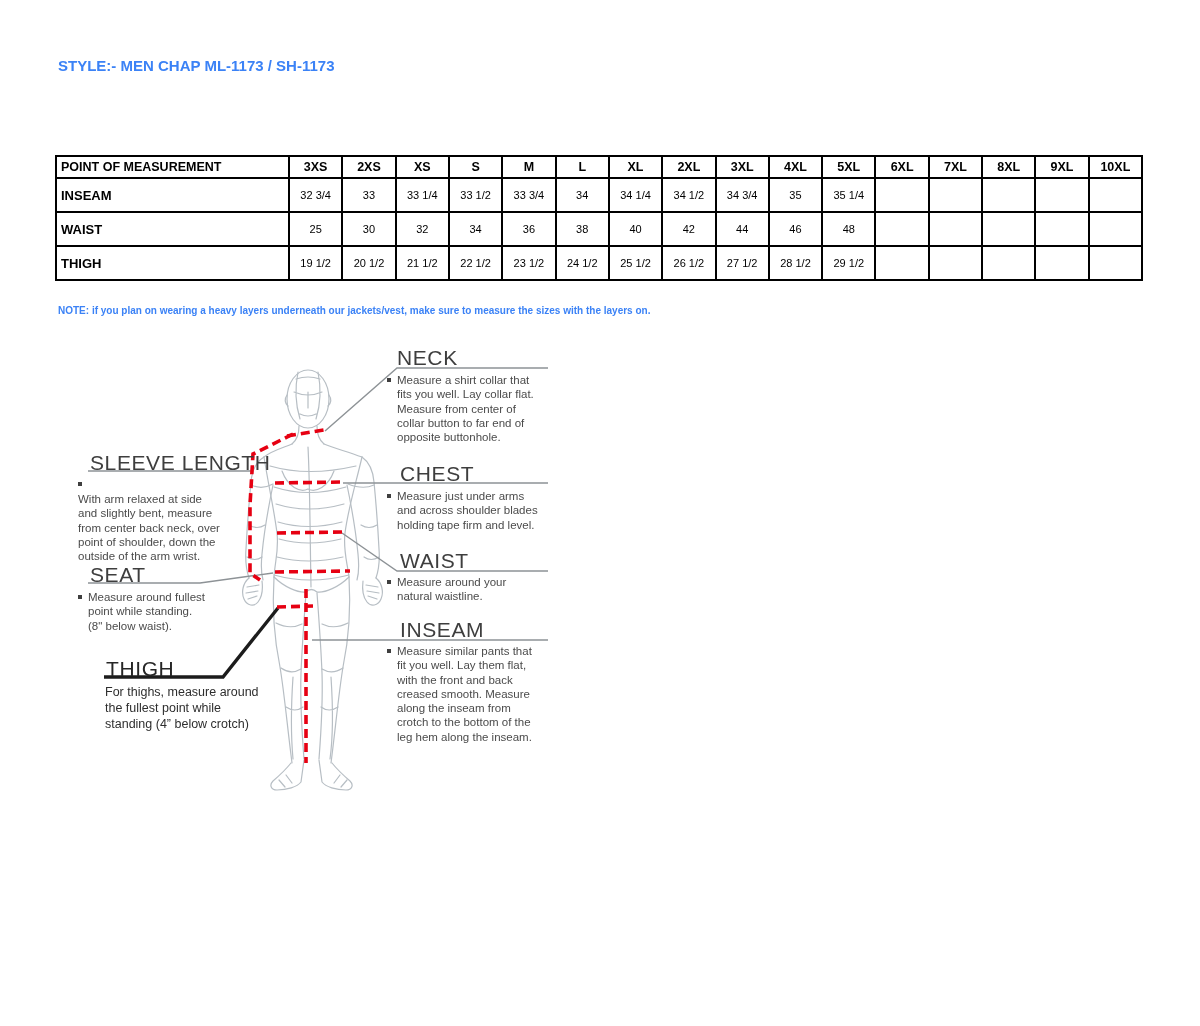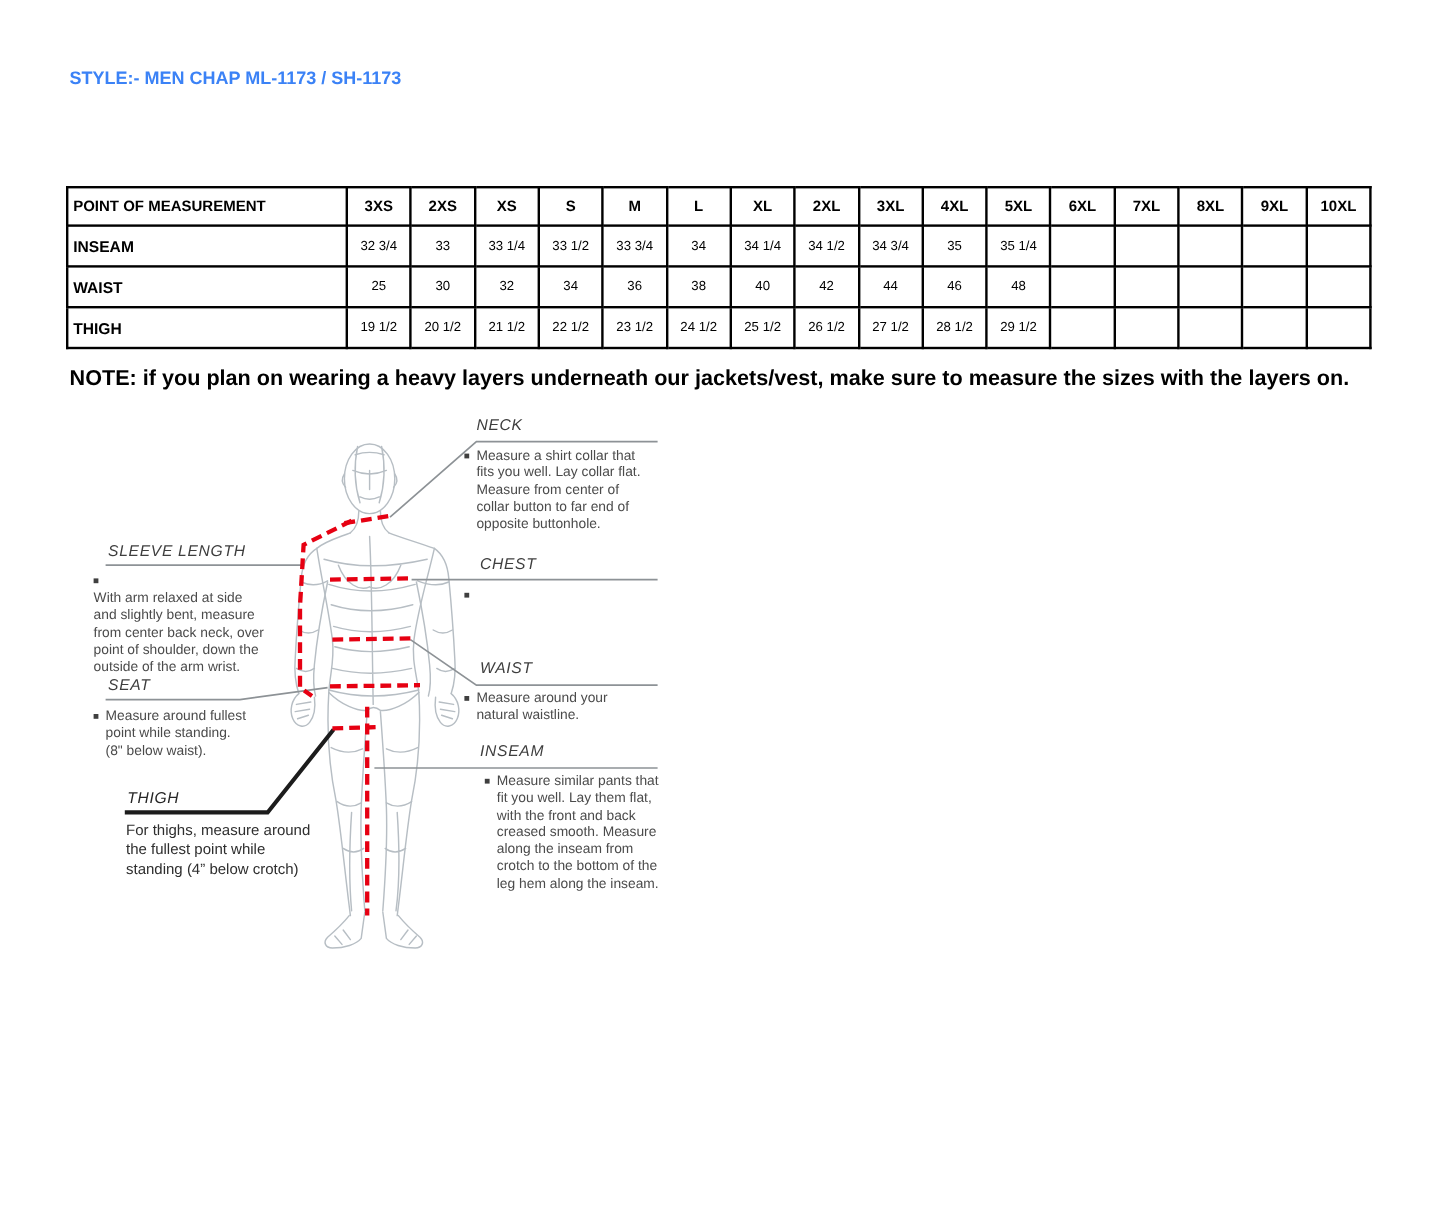--- a/index.html
+++ b/index.html
@@ -14,40 +14,40 @@
     font-size: 15px; font-weight: bold; color: #3b82f6;
   }
   .size-table {
     position: absolute; left: 55px; top: 155px; width: 1088px;
     border-collapse: collapse; table-layout: fixed;
   }
   .size-table th, .size-table td {
     border: 2px solid #000; overflow: hidden; white-space: nowrap;
   }
   .size-table th {
-    font-size: 12.5px; font-weight: bold; height: 32px; text-align: center;
+    font-size: 12.5px; font-weight: bold; height: 22px; text-align: center;
   }
   .size-table th.pom { text-align: left; padding-left: 4px; }
   .size-table td {
     font-size: 11px; height: 34px; text-align: center;
   }
   .size-table td.row-label {
     text-align: left; padding-left: 4px; font-weight: bold; font-size: 13px;
   }
   .note-line {
     position: absolute; left: 58px; top: 305px;
-    font-size: 18px; font-weight: bold; color: #000000;
+    font-size: 10px; font-weight: bold; color: #3b82f6;
   }
   .diagram {
     position: absolute; left: 60px; top: 335px; width: 500px; height: 465px;
   }
   .diagram svg { position: absolute; left: 0; top: 0; }
   .dg-title {
-    position: absolute; font-size: 13px; letter-spacing: 0.6px;
-    color: #3e3e3e; white-space: nowrap; font-style: italic;
+    position: absolute; font-size: 21px; letter-spacing: 0.6px;
+    color: #3e3e3e; white-space: nowrap;
   }
   .dg-title--dark { color: #262626; }
   .dg-desc {
     position: absolute; display: flex; gap: 6px; align-items: flex-start;
   }
   .dg-text {
     font-size: 11.5px; line-height: 14.3px; color: #4b4b4b;
     white-space: pre-line;
   }
   .dg-text--plain {
@@ -217,31 +217,34 @@
     <div class="dg-text">Measure a shirt collar that
 fits you well. Lay collar flat.
 Measure from center of
 collar button to far end of
 opposite buttonhole.</div>
   </div>
 
   <div class="dg-title" style="left:340px; top:127px;">CHEST</div>
   <div class="dg-desc" style="left:327px; top:154px; width:165px;">
     <span class="sq"></span>
+    <div class="dg-text">Measure just under arms
+and across shoulder blades
+holding tape firm and level.</div>
   </div>
 
   <div class="dg-title" style="left:340px; top:214px;">WAIST</div>
   <div class="dg-desc" style="left:327px; top:240px; width:160px;">
     <span class="sq"></span>
     <div class="dg-text">Measure around your
 natural waistline.</div>
   </div>
 
   <div class="dg-title" style="left:340px; top:283px;">INSEAM</div>
-  <div class="dg-desc" style="left:344px; top:309px; width:165px;">
+  <div class="dg-desc" style="left:327px; top:309px; width:165px;">
     <span class="sq"></span>
     <div class="dg-text">Measure similar pants that
 fit you well. Lay them flat,
 with the front and back
 creased smooth. Measure
 along the inseam from
 crotch to the bottom of the
 leg hem along the inseam.</div>
   </div>
 

